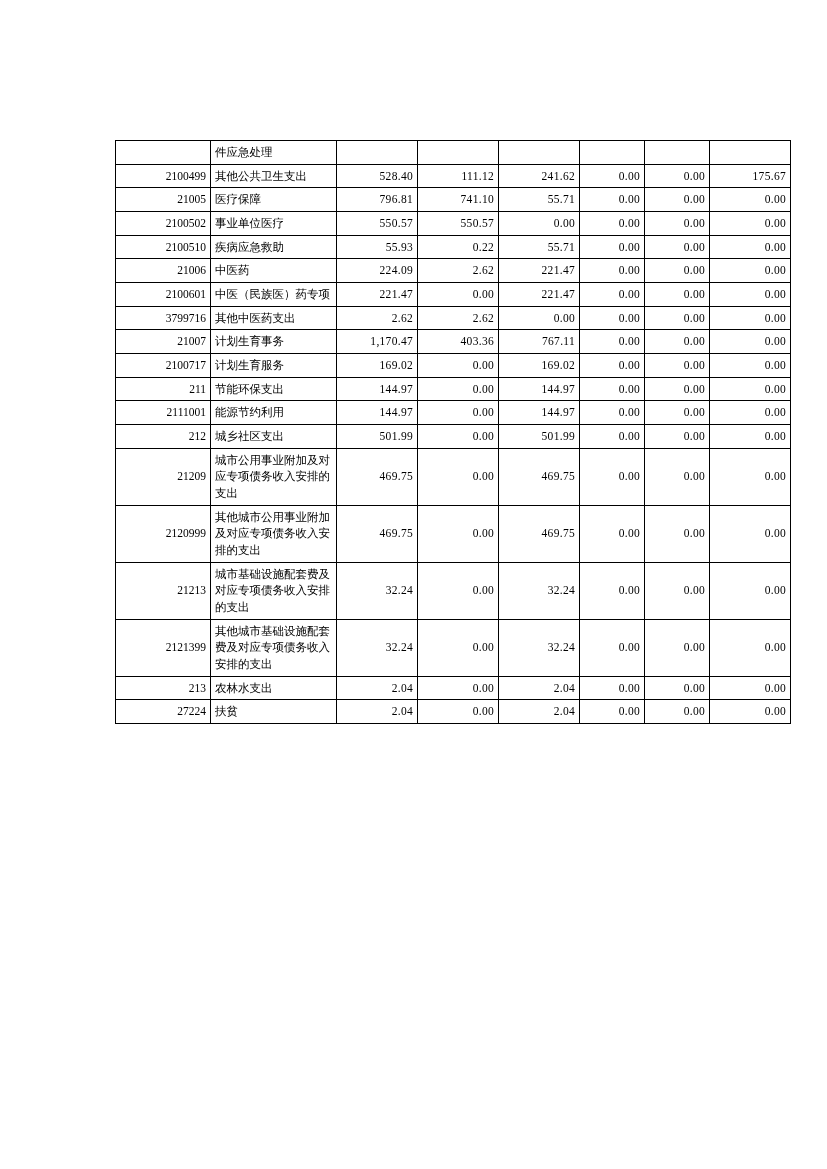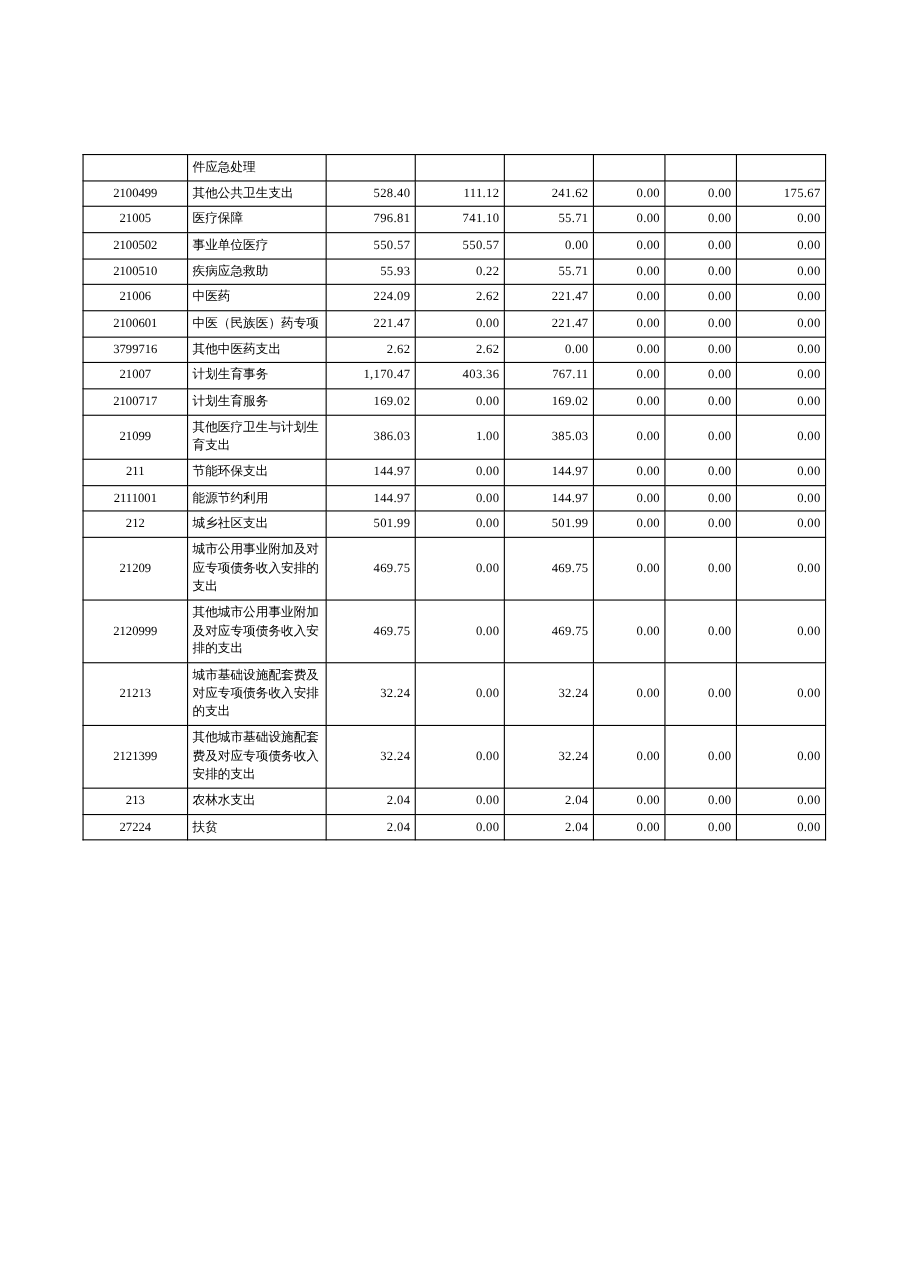--- a/index.html
+++ b/index.html
@@ -11,38 +11,38 @@
     height: 1169px;
     background: #ffffff;
     font-family: "Liberation Serif", serif;
     color: #000000;
   }
   .page {
     position: relative;
     width: 827px;
     height: 1022px;
     box-sizing: border-box;
-    padding: 140px 95px 0 75px;
+    padding: 140px 95px 0 115px;
   }
   table.budget {
     border-collapse: collapse;
     width: 637px;
     table-layout: fixed;
   }
   table.budget td {
     border: 1px solid #000000;
     padding: 3px 4px;
     font-size: 11.5px;
     line-height: 1.45;
     vertical-align: middle;
     height: 14px;
   }
   td.code {
     width: 86px;
-    text-align: center;
+    text-align: right;
     padding-left: 4px;
     font-family: "Liberation Serif", serif;
   }
   td.name {
     width: 117px;
     text-align: left;
   }
   td.num {
     width: 72px;
     text-align: right;
@@ -158,30 +158,20 @@
           <td class="code">2100717</td>
           <td class="name wrapname ind1">计划生育服务</td>
           <td class="num">169.02</td>
           <td class="num">0.00</td>
           <td class="num">169.02</td>
           <td class="num w-small">0.00</td>
           <td class="num w-small">0.00</td>
           <td class="num">0.00</td>
         </tr>
         <tr>
-          <td class="code">21099</td>
-          <td class="name wrapname ind1">其他医疗卫生与计划生育支出</td>
-          <td class="num">386.03</td>
-          <td class="num">1.00</td>
-          <td class="num">385.03</td>
-          <td class="num w-small">0.00</td>
-          <td class="num w-small">0.00</td>
-          <td class="num">0.00</td>
-        </tr>
-        <tr>
           <td class="code">211</td>
           <td class="name wrapname">节能环保支出</td>
           <td class="num">144.97</td>
           <td class="num">0.00</td>
           <td class="num">144.97</td>
           <td class="num w-small">0.00</td>
           <td class="num w-small">0.00</td>
           <td class="num">0.00</td>
         </tr>
         <tr>

